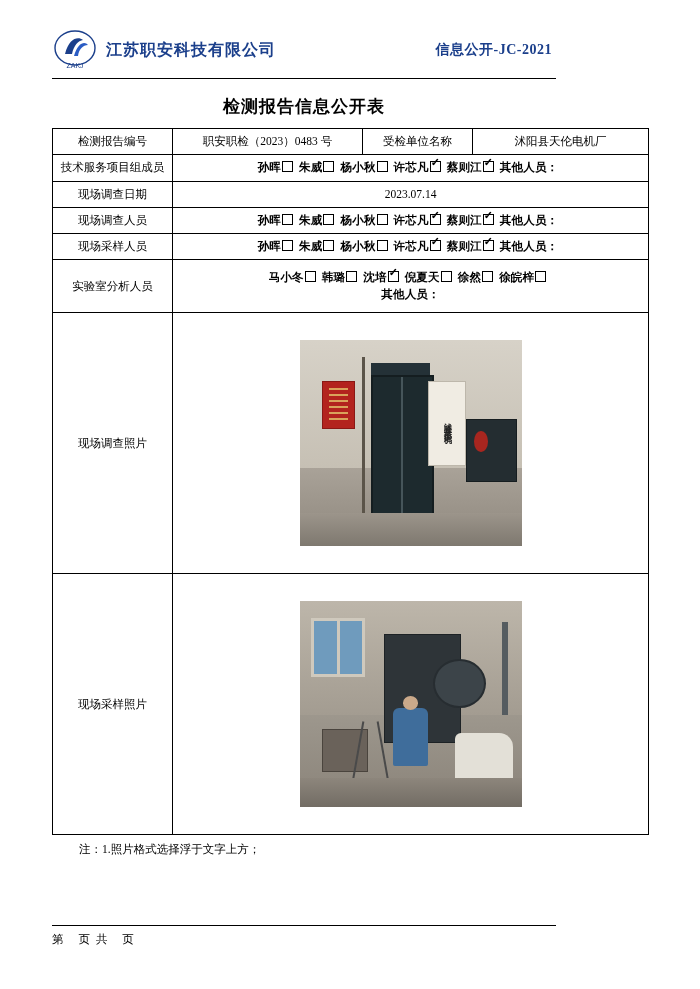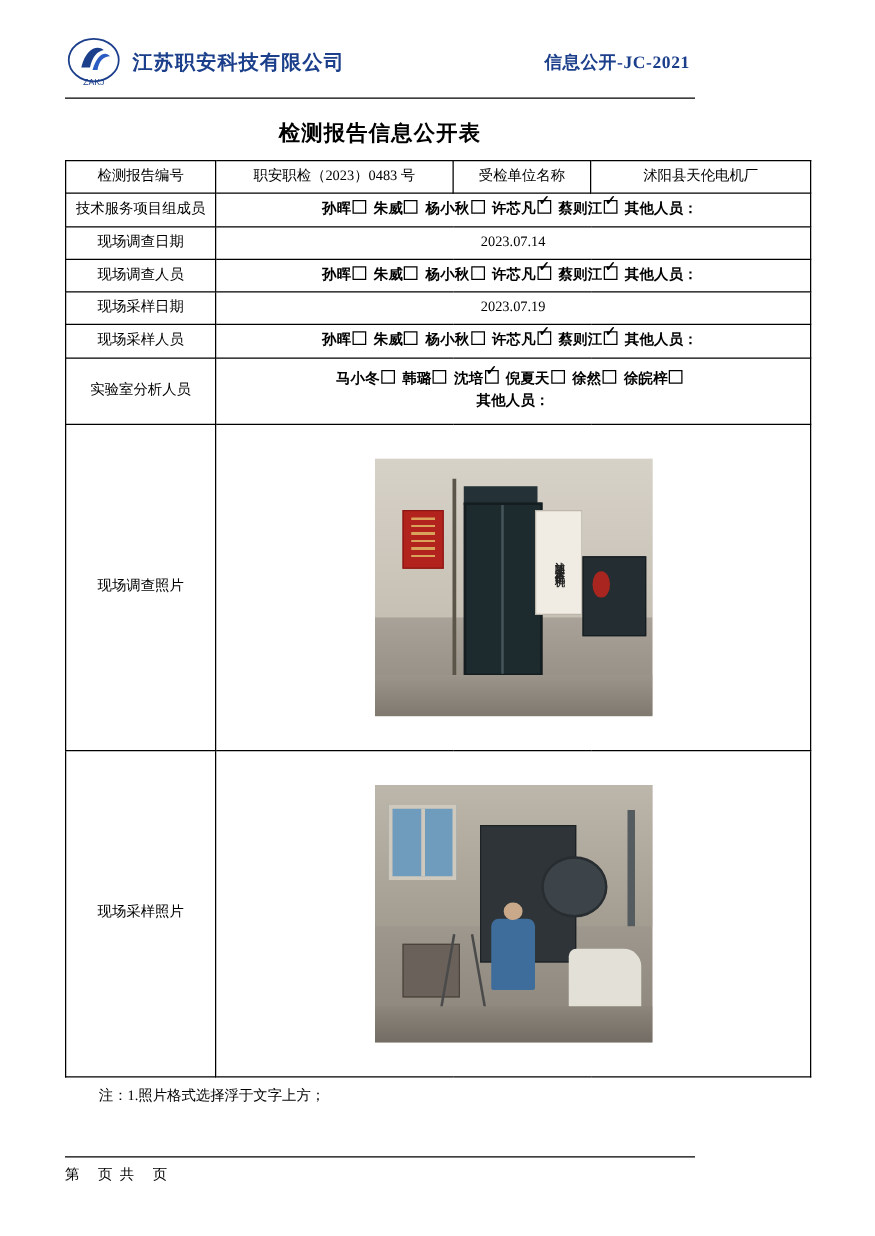--- a/index.html
+++ b/index.html
@@ -322,24 +322,20 @@
       </tr>
       <tr class="row-h">
         <td>现场调查日期</td>
         <td colspan="3">2023.07.14</td>
       </tr>
       <tr class="row-h">
         <td>现场调查人员</td>
         <td colspan="3" class="cell-people">
           <span><span class="name-item"><span>孙晖</span><span class="cb"></span></span><span class="name-item"><span>朱威</span><span class="cb"></span></span><span class="name-item"><span>杨小秋</span><span class="cb"></span></span><span class="name-item"><span>许芯凡</span><span class="cb checked"></span></span><span class="name-item"><span>蔡则江</span><span class="cb checked"></span></span><span class="name-item">其他人员：</span></span>
         </td>
-      </tr>
-      <tr class="row-h">
-        <td>现场采样日期</td>
-        <td colspan="3">2023.07.19</td>
       </tr>
       <tr class="row-h">
         <td>现场采样人员</td>
         <td colspan="3" class="cell-people">
           <span><span class="name-item"><span>孙晖</span><span class="cb"></span></span><span class="name-item"><span>朱威</span><span class="cb"></span></span><span class="name-item"><span>杨小秋</span><span class="cb"></span></span><span class="name-item"><span>许芯凡</span><span class="cb checked"></span></span><span class="name-item"><span>蔡则江</span><span class="cb checked"></span></span><span class="name-item">其他人员：</span></span>
         </td>
       </tr>
       <tr>
         <td>实验室分析人员</td>
         <td colspan="3" class="cell-people" style="height:44px">

